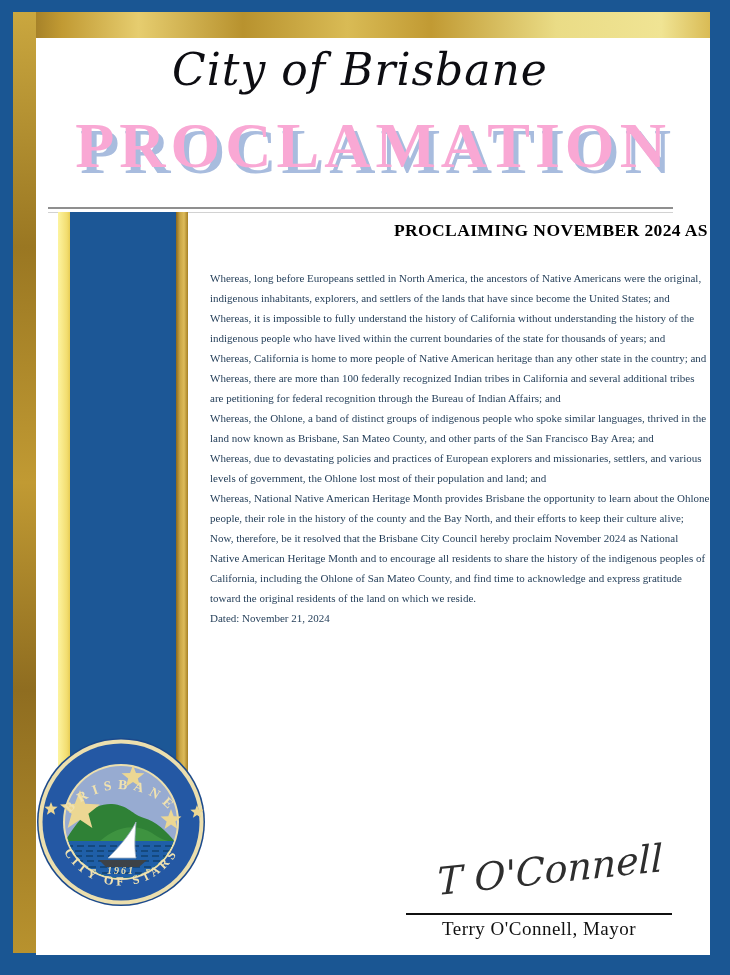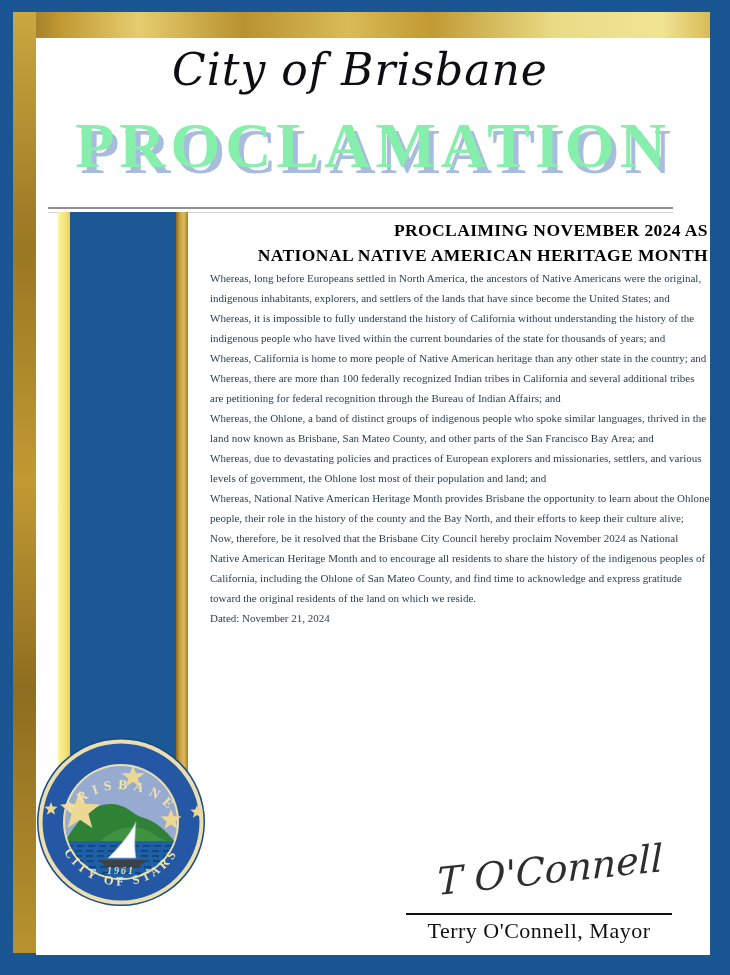--- a/index.html
+++ b/index.html
@@ -35,21 +35,21 @@
     letter-spacing:1px;
   }
   .proclamation{
     left:36px;top:110px;width:674px;
     text-align:center;
     font-family:"Liberation Serif", serif;
     font-weight:bold;
     font-size:64px;
     line-height:72px;
     letter-spacing:5px;
-    color:#86efac;
+    color:#f9a8d4;
     text-shadow:5px 6px 0 #A8BCDE;
     white-space:nowrap;
   }
   .rule{
     left:48px;top:207px;width:625px;height:3px;
     border-top:2px solid #8f8f8f;
     border-bottom:1px solid #d2d2d2;
   }
   .banner{
     left:58px;top:212px;width:130px;height:588px;
@@ -93,21 +93,21 @@
     white-space:nowrap;
   }
   .sig-line{
     left:406px;top:913px;width:266px;height:0;
     border-top:2px solid #101010;
     z-index:3;
   }
   .sig-name{
     left:406px;top:918px;width:266px;
     text-align:center;
-    font-size:22px;
+    font-size:19px;
     letter-spacing:0.5px;
     color:#101010;
     z-index:3;
   }
 </style>
 </head>
 <body>
 
 <div class="root">
 
@@ -118,21 +118,20 @@
   <div class="layer script-title">City of Brisbane</div>
 
   <div class="layer proclamation">PROCLAMATION</div>
 
   <div class="layer rule"></div>
 
   <div class="layer banner"></div>
 
   <div class="layer doc-heading">
     <div>PROCLAIMING NOVEMBER 2024 AS</div>
-    <div>NATIONAL NATIVE AMERICAN HERITAGE MONTH</div>
   </div>
 
   <div class="layer doc-body">
     <p>Whereas, long before Europeans settled in North America, the ancestors of Native Americans were the original, indigenous inhabitants, explorers, and settlers of the lands that have since become the United States; and</p>
     <p>Whereas, it is impossible to fully understand the history of California without understanding the history of the indigenous people who have lived within the current boundaries of the state for thousands of years; and</p>
     <p>Whereas, California is home to more people of Native American heritage than any other state in the country; and</p>
     <p>Whereas, there are more than 100 federally recognized Indian tribes in California and several additional tribes are petitioning for federal recognition through the Bureau of Indian Affairs; and</p>
     <p>Whereas, the Ohlone, a band of distinct groups of indigenous people who spoke similar languages, thrived in the land now known as Brisbane, San Mateo County, and other parts of the San Francisco Bay Area; and</p>
     <p>Whereas, due to devastating policies and practices of European explorers and missionaries, settlers, and various levels of government, the Ohlone lost most of their population and land; and</p>
     <p>Whereas, National Native American Heritage Month provides Brisbane the opportunity to learn about the Ohlone people, their role in the history of the county and the Bay North, and their efforts to keep their culture alive;</p>

